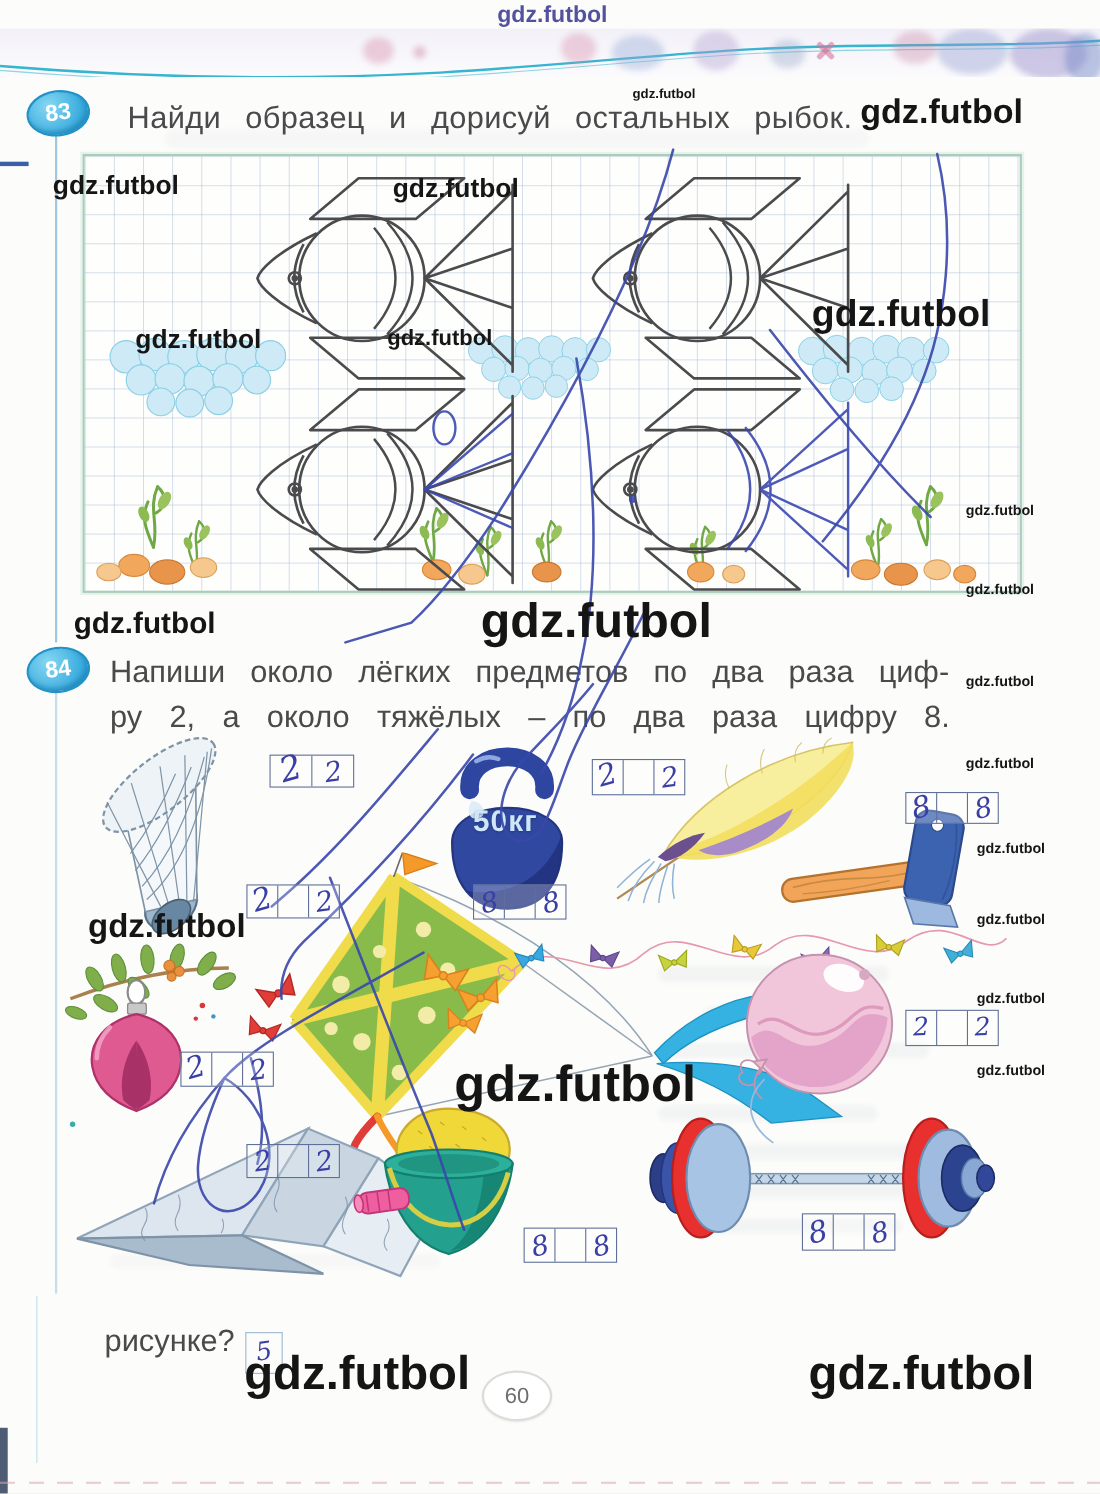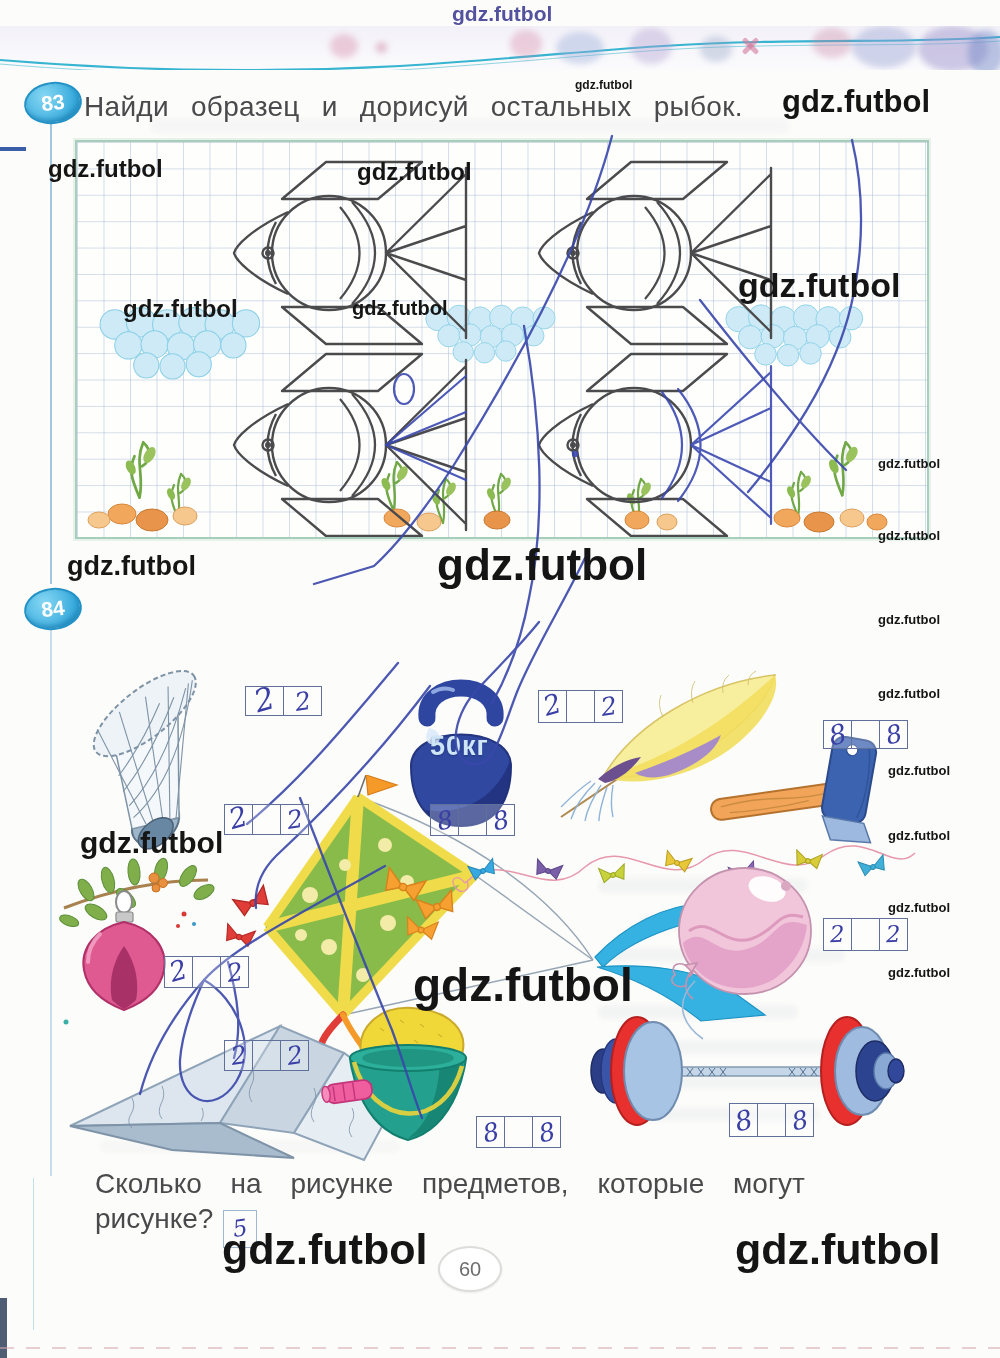--- a/index.html
+++ b/index.html
@@ -86,21 +86,21 @@
   <div class="ghost" style="left:600px;top:948px;width:245px;height:14px;"></div>
   <div class="ghost" style="left:598px;top:1005px;width:200px;height:14px;"></div>
   <div class="ghost" style="left:640px;top:1040px;width:190px;height:14px;"></div>
   <div class="ghost" style="left:598px;top:1075px;width:250px;height:14px;"></div>
   <div class="ghost" style="left:620px;top:1108px;width:200px;height:13px;"></div>
   <div class="ghost" style="left:100px;top:1140px;width:300px;height:13px;opacity:.05;"></div>
 
   <div class="badge" style="left:24px;top:82px;">
     <span>83</span>
   </div>
-  <div class="ptext" style="left:84px;top:86px;width:700px;word-spacing:14px;letter-spacing:.3px;">Найди образец и дорисуй остальных рыбок.</div>
+  <div class="ptext" style="left:116px;top:86px;width:700px;word-spacing:14px;letter-spacing:.3px;">Найди образец и дорисуй остальных рыбок.</div>
   <div class="wm small" style="left:575px;top:78px;font-size:12px;">gdz.futbol</div>
   <div class="wm" style="left:782px;top:84px;font-size:31px;">gdz.futbol</div>
 
   <div class="gridpanel">
     <svg width="850" height="395" viewBox="0 0 850 395">
       <defs>
         <g id="fbase" fill="none" stroke="#4b4b4d" stroke-width="2.4" stroke-linejoin="round">
           <polygon points="78,45 122,8 218,8 174,45"></polygon>
           <polygon points="78,153 122,190 218,190 174,153"></polygon>
           <circle cx="125" cy="99" r="57"></circle>
@@ -221,20 +221,22 @@
   <div class="wm small" style="left:888px;top:965px;font-size:13px;">gdz.futbol</div>
 
   <div class="wm" style="left:67px;top:551px;font-size:27px;">gdz.futbol</div>
   <div class="wm" style="left:437px;top:540px;font-size:44px;">gdz.futbol</div>
   <div class="wm" style="left:80px;top:826px;font-size:30px;">gdz.futbol</div>
   <div class="wm" style="left:413px;top:958px;font-size:46px;">gdz.futbol</div>
 
   <div class="badge" style="left:24px;top:588px;">
     <span>84</span>
   </div>
+  <div class="ptext" style="left:100px;top:590px;width:810px;word-spacing:15px;">Напиши около лёгких предметов по два раза циф-</div>
+  <div class="ptext" style="left:100px;top:631px;width:810px;word-spacing:17px;">ру 2, а около тяжёлых – по два раза цифру 8.</div>
 
   <svg class="objsvg" style="left:62px;top:660px;" width="215" height="195" viewBox="0 0 215 195">
     <g transform="rotate(-38 95 105)">
       <ellipse cx="58" cy="150" rx="26" ry="19" fill="#9db6ca" stroke="#5a7286" stroke-width="2"></ellipse>
       <path d="M36,140 L76,58 L158,58 L80,160 Z" fill="#f4f8fb" stroke="#7e93a6" stroke-width="1.5"></path>
       <ellipse cx="117" cy="57" rx="62" ry="24" fill="#eef3f7" stroke="#7e93a6" stroke-width="2" stroke-dasharray="5 3"></ellipse>
       <g stroke="#7e93a6" stroke-width="1.1" fill="none">
         <path d="M50,145 L70,40"></path>
           <path d="M56,150 L98,40"></path>
           <path d="M64,155 L128,44"></path>
@@ -576,21 +578,20 @@
       <path d="M585,558 C562,606 534,650 517,692 C500,736 494,768 471,764 C448,758 452,718 475,692 C497,668 518,648 539,622"></path>
       <path d="M398,663 C352,718 303,778 247,824"></path>
       <path d="M430,686 C388,742 334,802 276,856 C262,870 254,888 256,908"></path>
       <path d="M300,798 C331,878 362,958 392,1030 C403,1060 412,1092 422,1118"></path>
       <path d="M385,866 C292,918 233,948 204,980 C172,1016 150,1056 140,1094"></path>
       <path d="M204,980 C236,998 258,1046 236,1082 C214,1116 178,1102 180,1060 C182,1032 193,1004 204,980"></path>
       <path d="M228,962 C238,998 242,1028 234,1058"></path>
     </g>
   </svg>
 
-  <div class="ptext" style="left:95px;top:1163px;width:815px;word-spacing:21px;">Сколько на рисунке предметов, которые могут</div>
   <div class="ptext" style="left:95px;top:1198px;">
     <span>рисунке?</span><span class="flybox">
         <i class="hw" style="font-size:23px;">5</i>
       </span>
   </div>
 
   <div class="chip">
     <span>60</span>
   </div>
 

